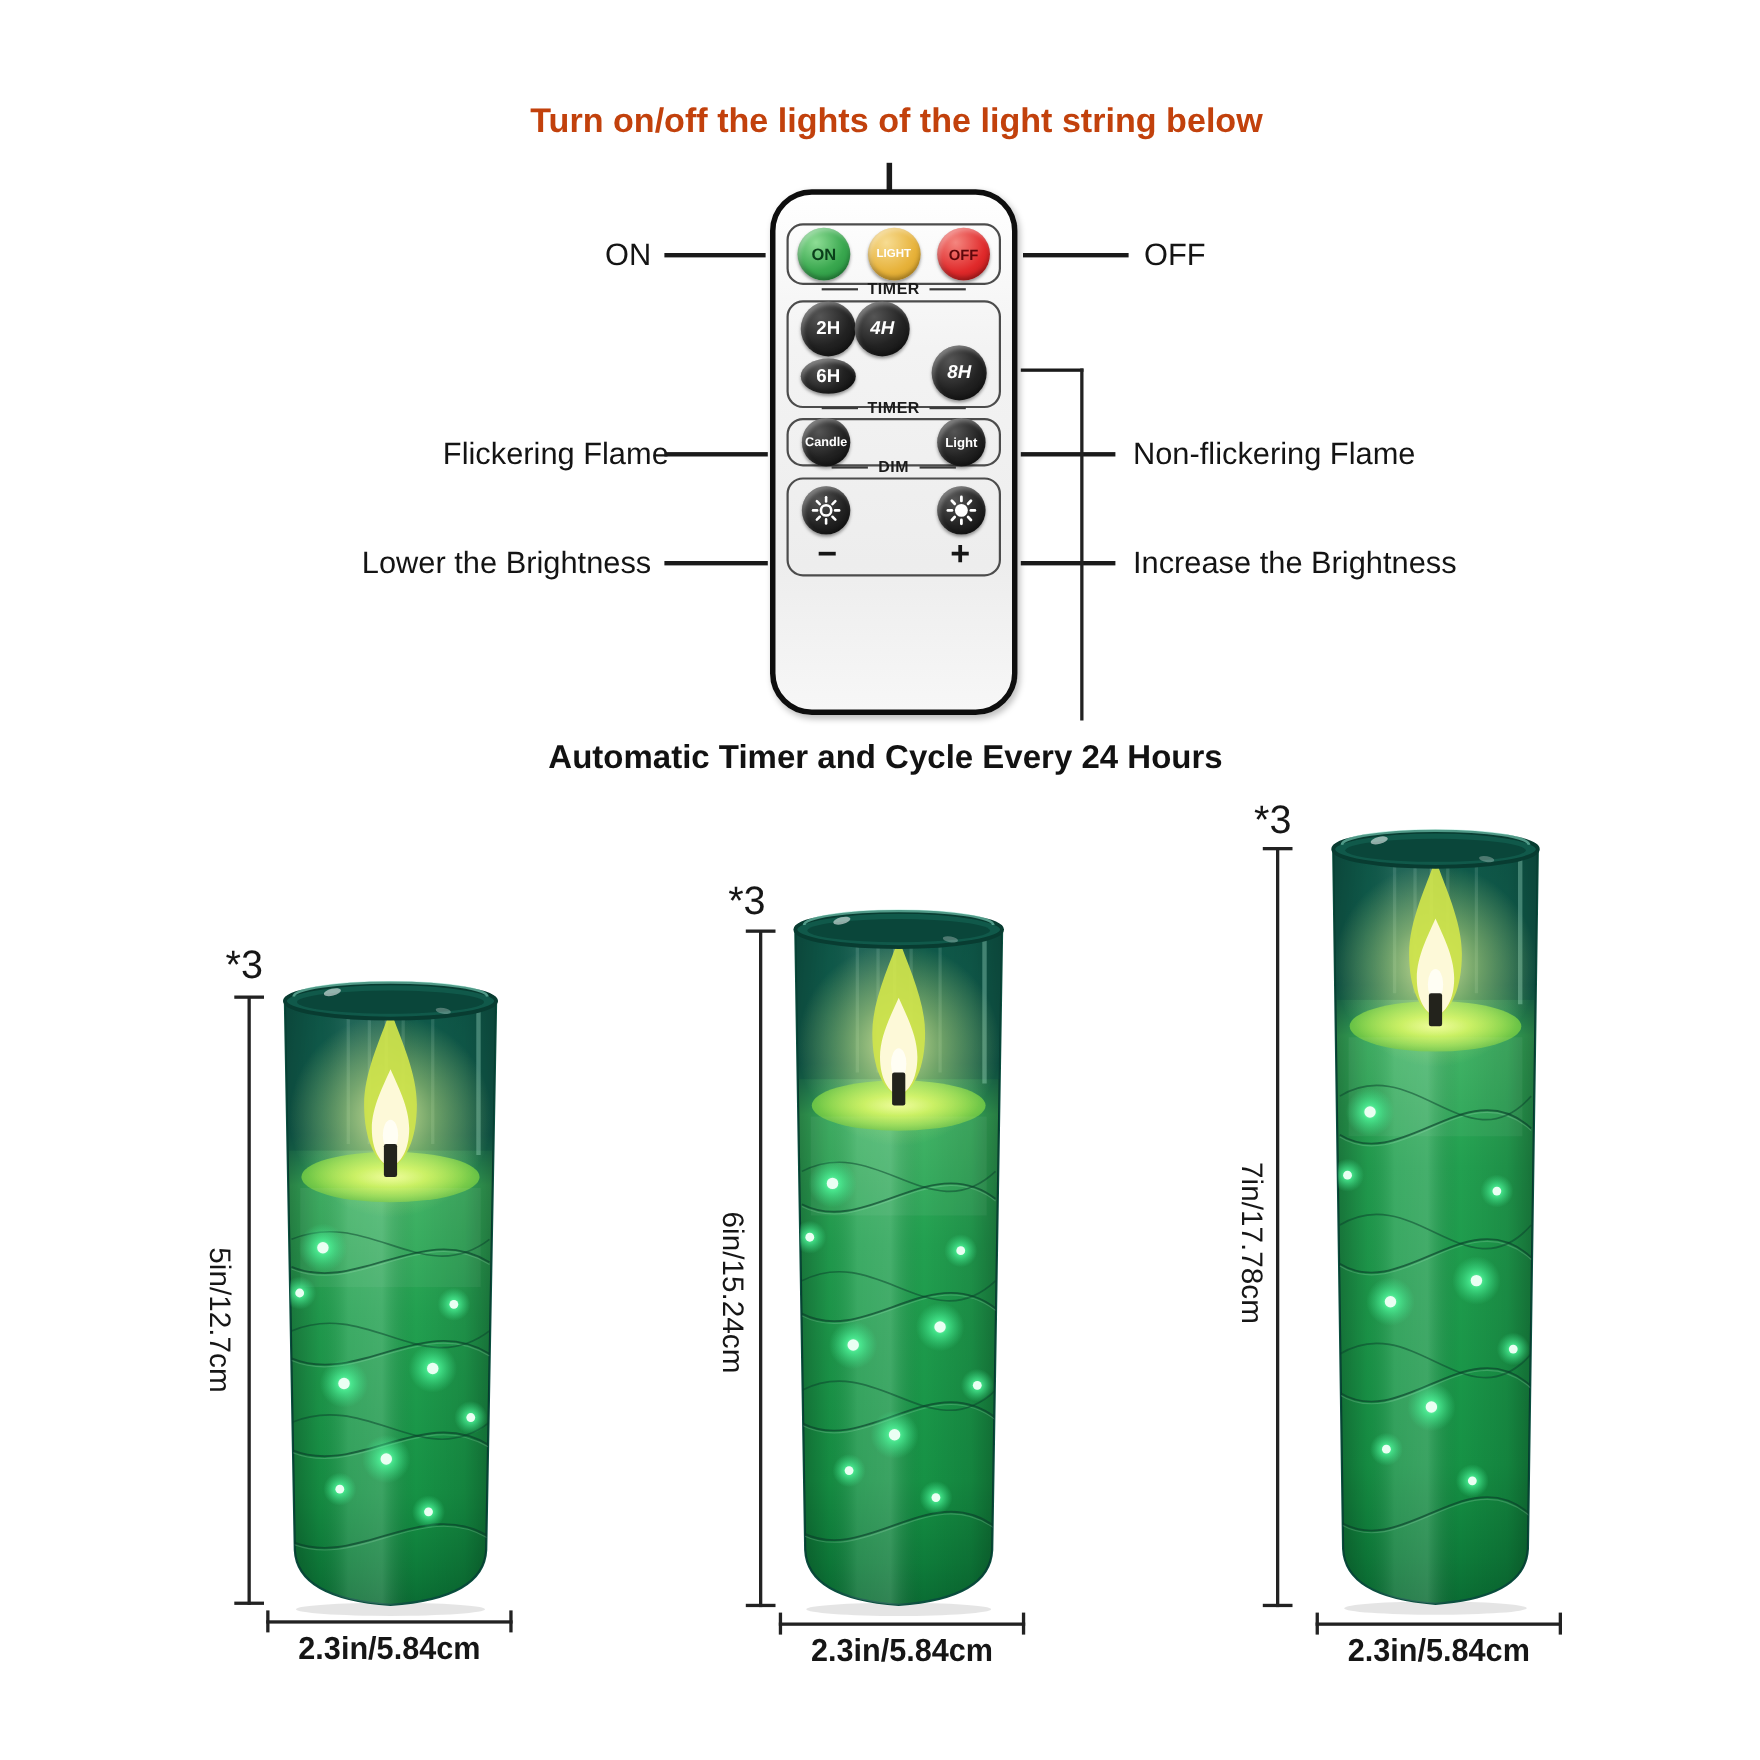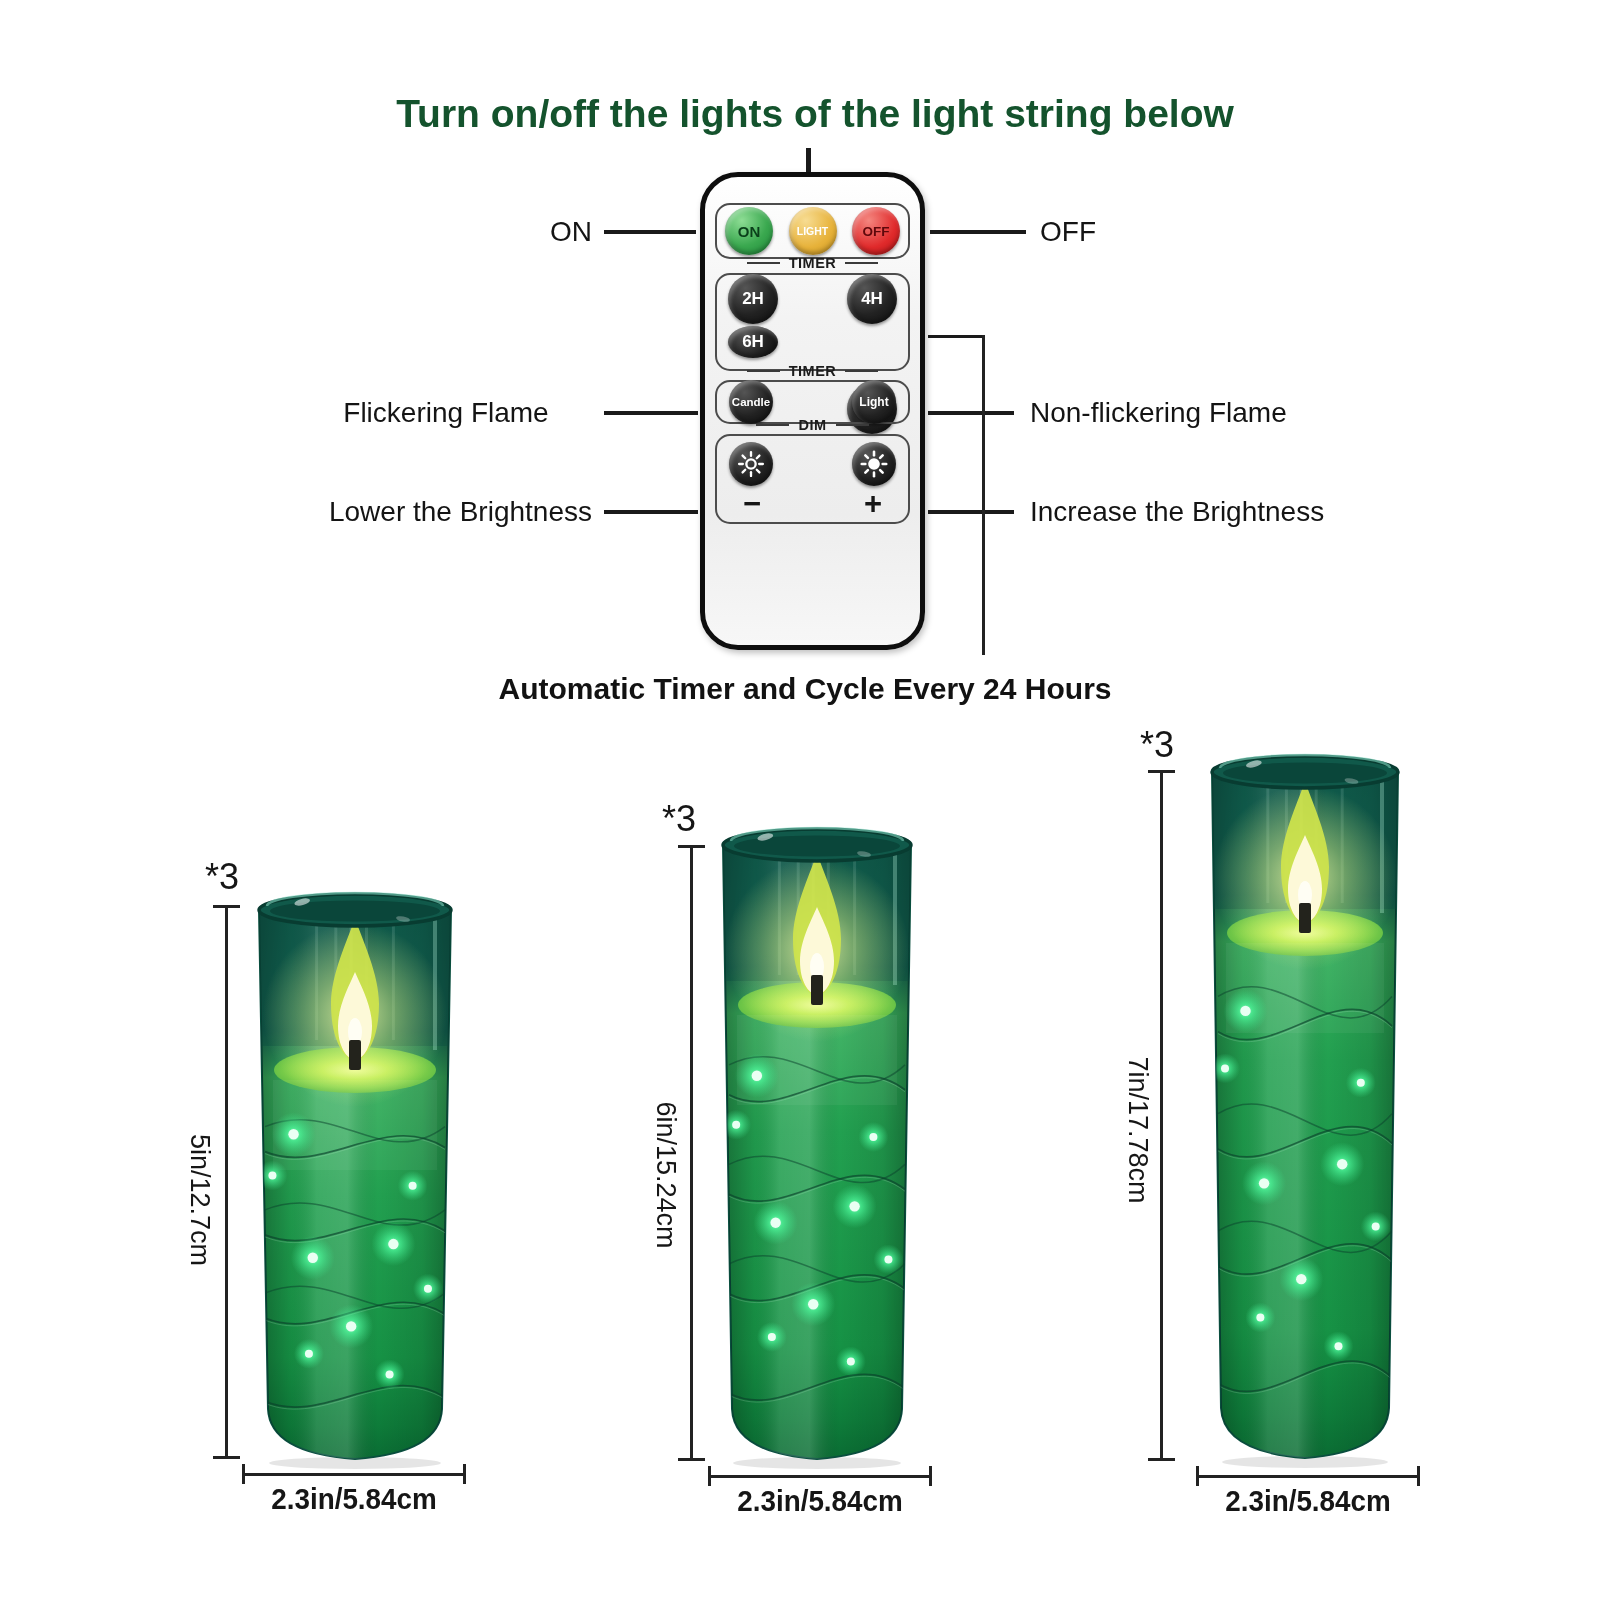--- a/index.html
+++ b/index.html
@@ -3,21 +3,21 @@
 <meta charset="utf-8">
 <style>
   html,body{margin:0;padding:0;background:#fff;}
   #stage{position:relative;width:1600px;height:1600px;background:#ffffff;overflow:hidden;
          font-family:"Liberation Sans","DejaVu Sans",sans-serif;color:#111;}
   .abs{position:absolute;}
   
   .callout{font-size:28px;font-weight:400;color:#141414;white-space:nowrap;line-height:34px;}
   .cline{background:#1a1a1a;height:4px;}
   .vconn{background:#1a1a1a;width:4px;}
-  .title{font-size:39px;font-weight:700;text-align:center;color:#14532d;}
+  .title{font-size:31px;font-weight:700;text-align:center;color:#c2410c;}
   .caption{font-size:30px;font-weight:700;text-align:center;color:#121212;}
   
   #remote{left:700px;top:172px;width:225px;height:478px;background:linear-gradient(180deg,#ffffff,#f3f3f3 30%,#ededed 72%,#f7f7f7);
           border:5px solid #0e0e0e;border-radius:38px;box-sizing:border-box;box-shadow:2px 3px 6px rgba(0,0,0,.25);}
   .rbox{position:absolute;border:2.5px solid #4c4c4c;border-radius:15px;box-sizing:border-box;}
   .srow{position:absolute;display:flex;align-items:center;justify-content:center;gap:9px;width:100%;}
   .srow .seg{width:33px;height:2.5px;background:#3a3a3a;}
   .srow .slab{font-size:14.5px;font-weight:700;letter-spacing:.5px;color:#1c1c1c;}
   .btn{border-radius:50%;display:flex;align-items:center;justify-content:center;
        box-shadow:0 2px 3px rgba(0,0,0,.4), inset 0 -3px 4px rgba(0,0,0,.28), inset 2px 3px 4px rgba(255,255,255,.35);
@@ -59,21 +59,21 @@
       <div class="seg"></div>
       <div class="slab">TIMER</div>
       <div class="seg"></div>
     </div>
 
     <div class="rbox" style="left:10px;top:96px;width:195px;height:98px;">
       <div style="position:absolute;left:11px;top:-1px;display:flex;flex-direction:column;gap:2px;">
         <div class="btn btn-black" style="width:50px;height:50px;font-size:17px;">2H</div>
         <div class="btn btn-black" style="width:50px;height:32px;font-size:17px;">6H</div>
       </div>
-      <div style="position:absolute;right:11px;top:-1px;display:flex;flex-direction:column;gap:20px;">
+      <div style="position:absolute;right:11px;top:-1px;display:flex;gap:20px;font-style:italic;">
         <div class="btn btn-black" style="width:50px;height:50px;font-size:17px;">4H</div>
         <div class="btn btn-black" style="width:50px;height:50px;font-size:17px;margin-top:40px;">8H</div>
       </div>
     </div>
 
     <div class="srow" style="top:186px;">
       <div class="seg"></div>
       <div class="slab">TIMER</div>
       <div class="seg"></div>
     </div>
@@ -126,21 +126,21 @@
       </div>
     </div>
   </div>
 
   <div class="abs callout" style="left:340px;top:215px;width:252px;text-align:right;">ON</div>
   <div class="abs cline" style="left:604px;top:230px;width:92px;"></div>
 
   <div class="abs cline" style="left:930px;top:230px;width:96px;"></div>
   <div class="abs callout" style="left:1040px;top:215px;">OFF</div>
 
-  <div class="abs callout" style="left:300px;top:396px;width:292px;text-align:center;">Flickering Flame</div>
+  <div class="abs callout" style="left:316px;top:396px;width:292px;text-align:right;">Flickering Flame</div>
   <div class="abs cline" style="left:604px;top:411px;width:94px;"></div>
 
   <div class="abs cline" style="left:928px;top:411px;width:86px;"></div>
   <div class="abs callout" style="left:1030px;top:396px;">Non-flickering Flame</div>
 
   <div class="abs callout" style="left:260px;top:495px;width:332px;text-align:right;">Lower the Brightness</div>
   <div class="abs cline" style="left:604px;top:510px;width:94px;"></div>
 
   <div class="abs cline" style="left:928px;top:510px;width:86px;"></div>
   <div class="abs callout" style="left:1030px;top:495px;">Increase the Brightness</div>

